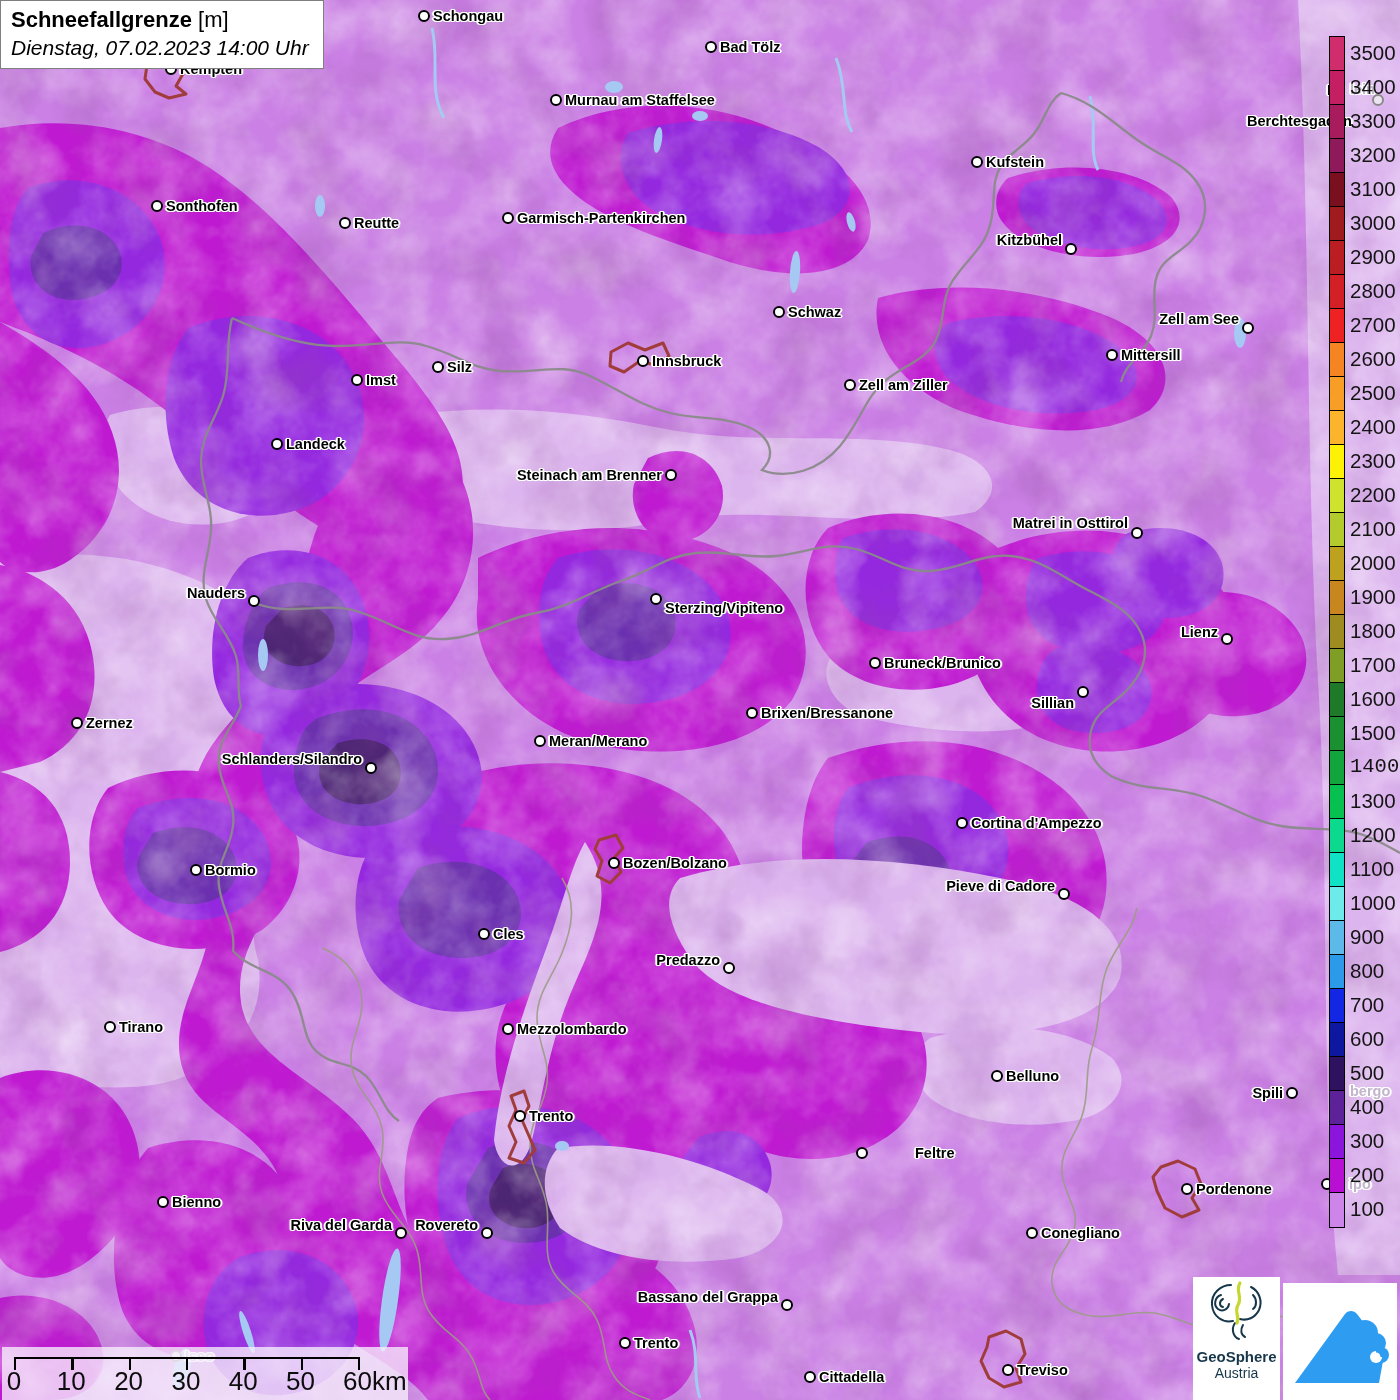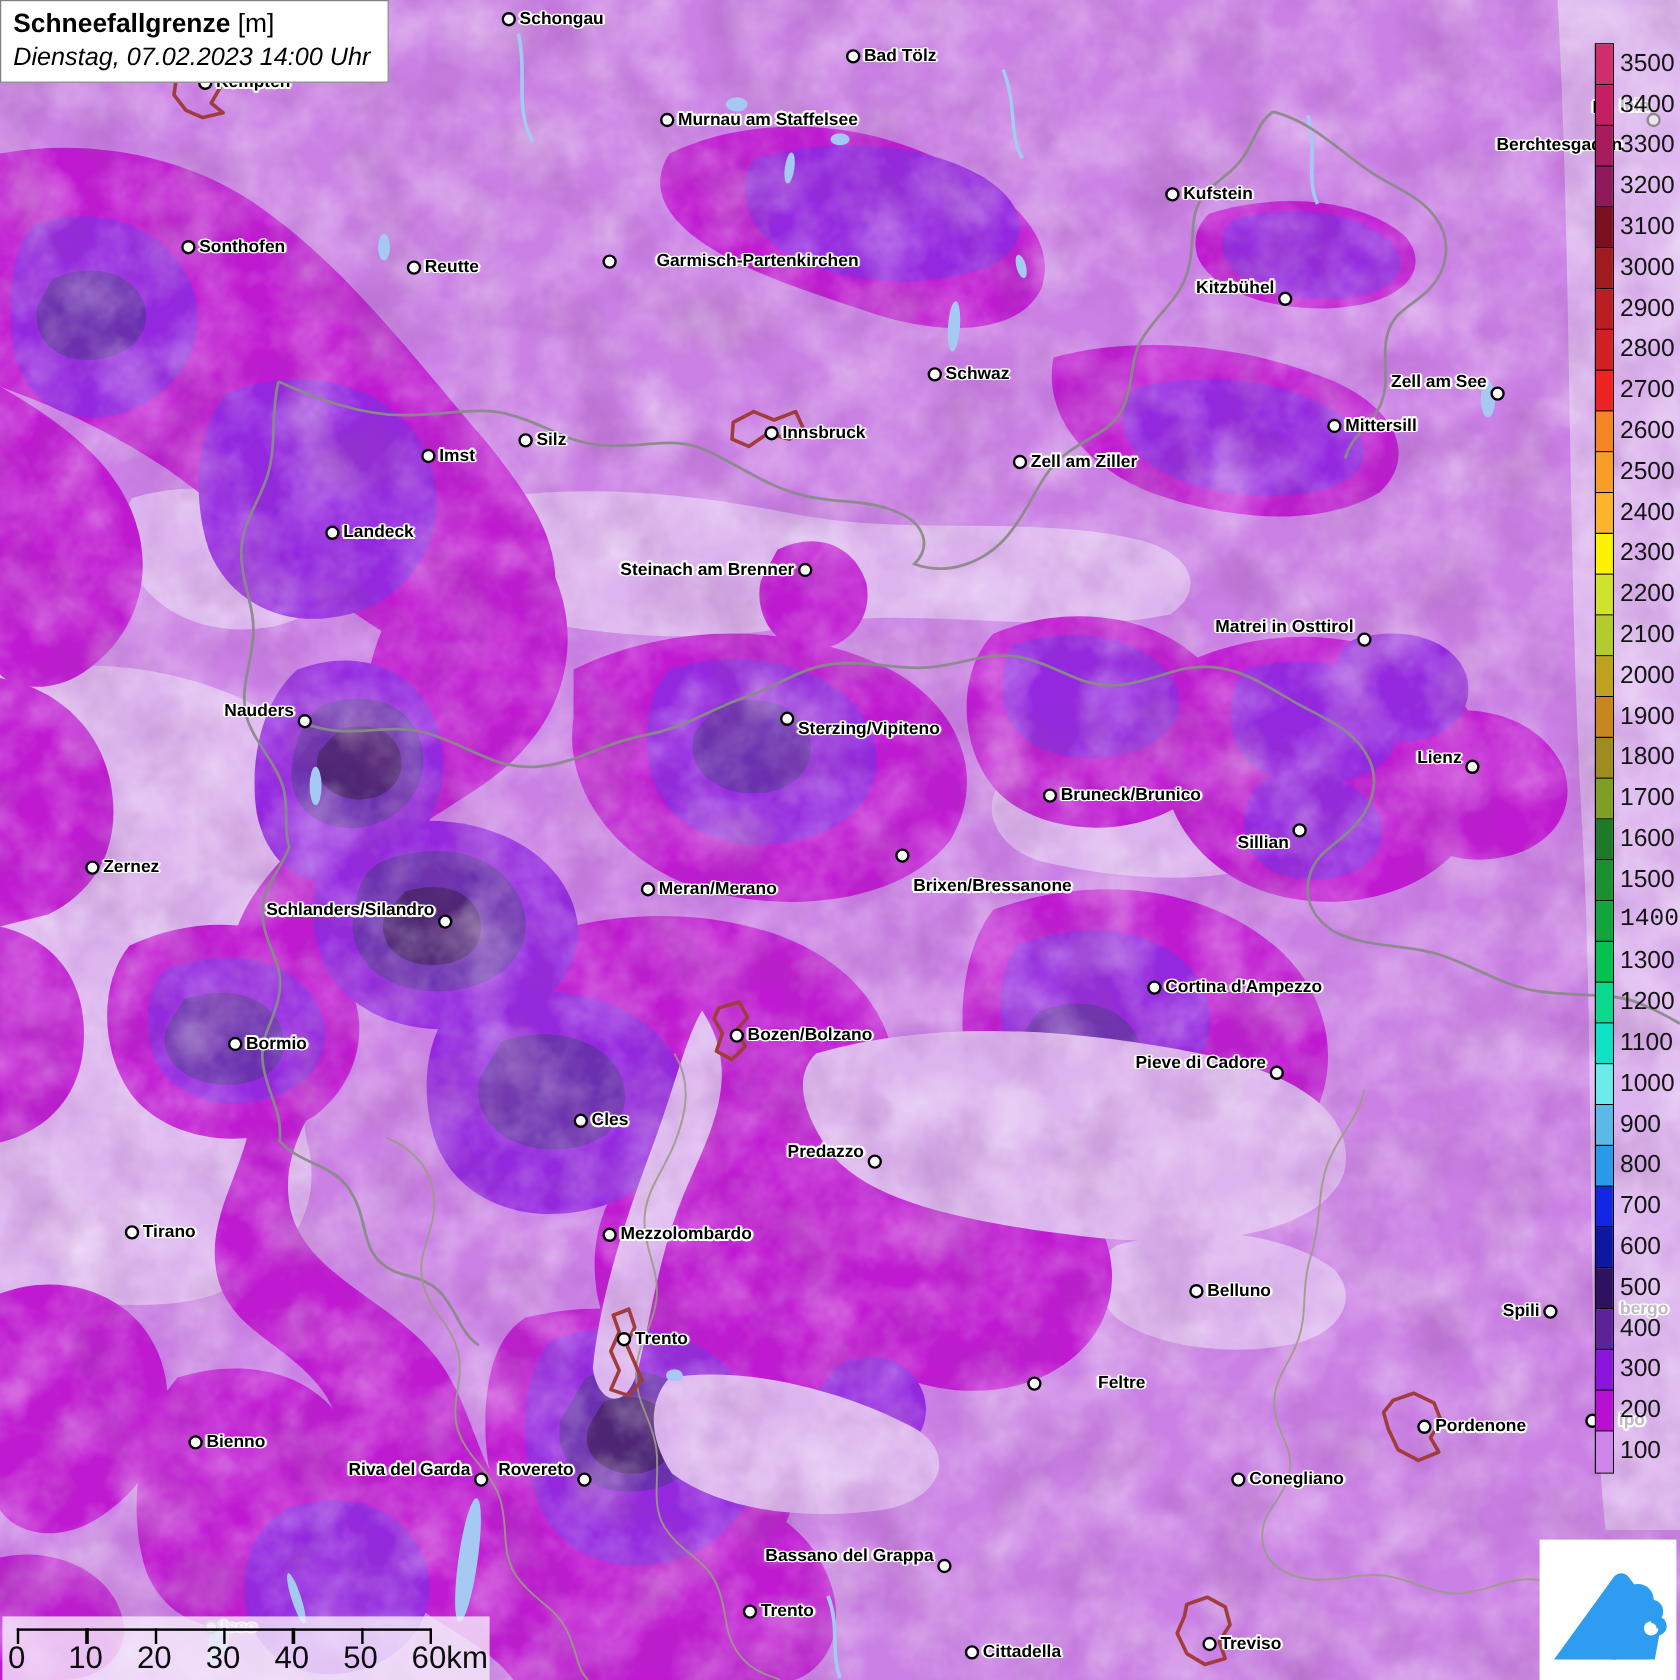--- a/index.html
+++ b/index.html
@@ -174,21 +174,21 @@
       <div class="lbl" style="top: 90px; left: 1327px;">H</div>
       <div class="lbl ghost" style="top: 89px; left: 1350px;">lein</div>
       <div class="dot ghost" style="left: 1378px; top: 100px;"></div>
       <div class="dot" style="left: 977px; top: 162px;"></div>
       <div class="lbl" style="top: 162px; left: 986px;">Kufstein</div>
       <div class="dot" style="left: 157px; top: 206px;"></div>
       <div class="lbl" style="top: 206px; left: 166px;">Sonthofen</div>
       <div class="dot" style="left: 345px; top: 223px;"></div>
       <div class="lbl" style="top: 223px; left: 354px;">Reutte</div>
       <div class="dot" style="left: 508px; top: 218px;"></div>
-      <div class="lbl" style="top: 218px; left: 547px;">Garmisch-Partenkirchen</div>
+      <div class="lbl" style="top: 218px; left: 517px;">Garmisch-Partenkirchen</div>
       <div class="dot" style="left: 1071px; top: 249px;"></div>
       <div class="lbl" style="top: 240px; right: 338px;">Kitzbühel</div>
       <div class="dot" style="left: 779px; top: 312px;"></div>
       <div class="lbl" style="top: 312px; left: 788px;">Schwaz</div>
       <div class="dot" style="left: 1248px; top: 328px;"></div>
       <div class="lbl" style="top: 319px; right: 161px;">Zell am See</div>
       <div class="dot" style="left: 643px; top: 361px;"></div>
       <div class="lbl" style="top: 361px; left: 652px;">Innsbruck</div>
       <div class="dot" style="left: 1112px; top: 355px;"></div>
       <div class="lbl" style="top: 355px; left: 1121px;">Mittersill</div>
@@ -210,21 +210,21 @@
       <div class="lbl" style="top: 608px; left: 665px;">Sterzing/Vipiteno</div>
       <div class="dot" style="left: 1227px; top: 639px;"></div>
       <div class="lbl" style="top: 632px; right: 182px;">Lienz</div>
       <div class="dot" style="left: 875px; top: 663px;"></div>
       <div class="lbl" style="top: 663px; left: 884px;">Bruneck/Brunico</div>
       <div class="dot" style="left: 1083px; top: 692px;"></div>
       <div class="lbl" style="top: 703px; right: 326px;">Sillian</div>
       <div class="dot" style="left: 77px; top: 723px;"></div>
       <div class="lbl" style="top: 723px; left: 86px;">Zernez</div>
       <div class="dot" style="left: 752px; top: 713px;"></div>
-      <div class="lbl" style="top: 739px; left: 761px; text-align: center;">Brixen/Bressanone</div>
+      <div class="lbl" style="top: 713px; left: 761px; text-align: center;">Brixen/Bressanone</div>
       <div class="dot" style="left: 540px; top: 741px;"></div>
       <div class="lbl" style="top: 741px; left: 549px;">Meran/Merano</div>
       <div class="dot" style="left: 371px; top: 768px;"></div>
       <div class="lbl" style="top: 759px; right: 1038px;">Schlanders/Silandro</div>
       <div class="dot" style="left: 962px; top: 823px;"></div>
       <div class="lbl" style="top: 823px; left: 971px;">Cortina d'Ampezzo</div>
       <div class="dot" style="left: 196px; top: 870px;"></div>
       <div class="lbl" style="top: 870px; left: 205px;">Bormio</div>
       <div class="dot" style="left: 1064px; top: 894px;"></div>
       <div class="lbl" style="top: 886px; right: 345px;">Pieve di Cadore</div>
@@ -366,20 +366,36 @@
       <div class="tick" style="left: 183.9px;"></div>
       <div class="sl" style="left: 183.9px;">30</div>
       <div class="tick" style="left: 241.2px;"></div>
       <div class="sl" style="left: 241.2px;">40</div>
       <div class="tick" style="left: 298.5px;"></div>
       <div class="sl" style="left: 298.5px;">50</div>
       <div class="tick" style="left: 355.8px;"></div>
       <div class="sl" style="left: 372.8px;">60km</div>
     </div>
 
+  <div class="geo">
+    <svg width="60" height="66" viewBox="0 0 60 66">
+      <g fill="none" stroke="#16364a" stroke-width="2" stroke-linecap="round">
+        <path d="M14,18 C8,20 6,28 11,32 C15,35 21,33 22,27"></path>
+        <path d="M16,22 C12,24 12,29 16,30"></path>
+        <path d="M24,8 C14,8 4,16 5,28 C6,40 16,46 26,44"></path>
+        <path d="M44,10 C52,14 56,24 52,33 C48,41 40,44 33,42"></path>
+        <path d="M46,18 C50,22 50,29 46,32"></path>
+        <path d="M28,46 C24,52 26,60 32,62"></path>
+        <path d="M36,48 C33,53 34,58 38,60"></path>
+      </g>
+      <path d="M33,6 C28,14 36,20 31,28 C27,35 33,40 30,46" fill="none" stroke="#c6d72f" stroke-width="3.2" stroke-linecap="round"></path>
+    </svg>
+    <div class="gname">GeoSphere</div>
+    <div class="gsub">Austria</div>
+  </div>
 
   <div class="partner">
     <svg width="114" height="117" viewBox="0 0 114 117">
       <g fill="#2e9df1">
         <path d="M12,100 L62,31 C65,27 71,27 74,31 L84,44 L64,100 Z"></path>
         <circle cx="82" cy="50" r="13"></circle>
         <circle cx="93" cy="60" r="10"></circle>
         <circle cx="98" cy="72" r="8"></circle>
         <path d="M60,100 L74,52 L100,78 L96,100 Z"></path>
       </g>

